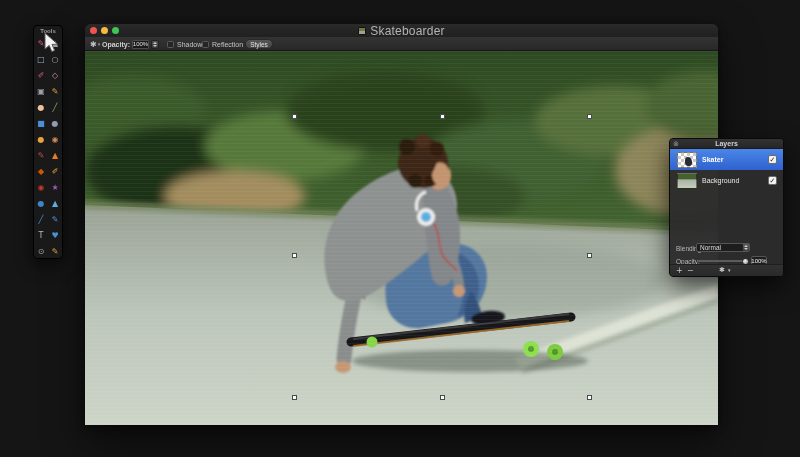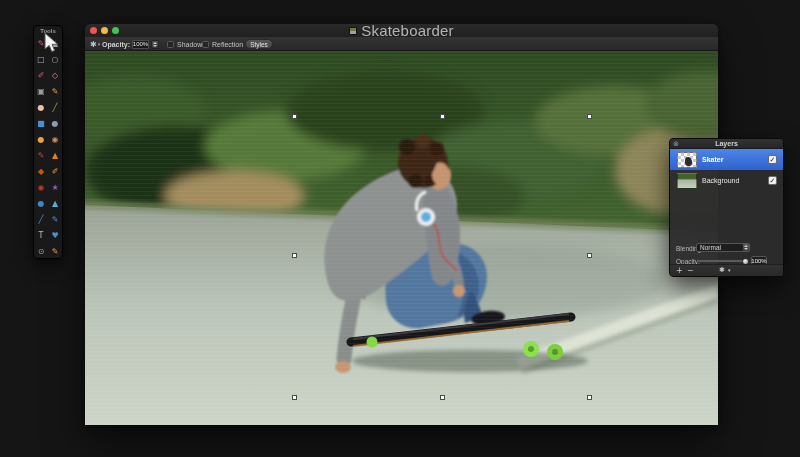--- a/index.html
+++ b/index.html
@@ -12,21 +12,21 @@
             border-radius:6px 6px 2px 2px; background:#232323;
             box-shadow:0 18px 40px rgba(0,0,0,.55), 0 2px 8px rgba(0,0,0,.5); }
   .titlebar { position:absolute; left:0; top:0; width:100%; height:13px;
               background:linear-gradient(#2a2a2a,#202020); border-radius:6px 6px 0 0;
               display:flex; align-items:center; justify-content:center; }
   .lights { position:absolute; left:5px; top:3px; display:flex; gap:4px; }
   .light { width:7px; height:7px; border-radius:50%; }
   .titlegroup { display:flex; align-items:center; gap:4px; }
   .doc-icon { width:8px; height:8px; border-radius:1.5px;
               background:linear-gradient(#6b7a43 45%, #9aa491 45%); border:1px solid #111; }
-  .title-text { font-size:15px; color:#b4b4b4; letter-spacing:.2px; }
+  .title-text { font-size:12px; color:#b4b4b4; letter-spacing:.2px; }
 
   .optionsbar { position:absolute; left:0; top:13px; width:100%; height:14px;
                 background:linear-gradient(#343434,#282828); border-bottom:1px solid #161616; }
   .optionsbar .item { position:absolute; top:0; height:14px; display:flex; align-items:center; }
   .gear-sm { color:#c0c0c0; font-size:8px; }
   .caret-sm { color:#9a9a9a; font-size:5px; margin-left:1px; }
   .opt-label { font-size:7px; color:#cfcfcf; font-weight:bold; }
   .val-field { width:17px; height:9px; background:#1a1a1a; border:1px solid #4a4a4a; border-radius:1px;
                font-size:6px; color:#e0e0e0; display:flex; align-items:center; justify-content:center; }
   .stepper { width:8px; height:9px; background:linear-gradient(#555,#3a3a3a); border:1px solid #222;

